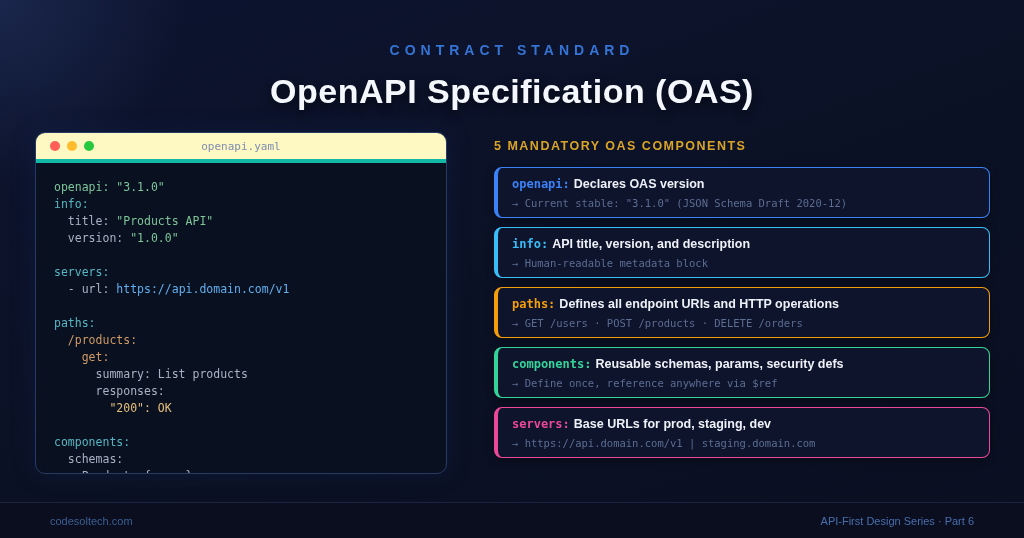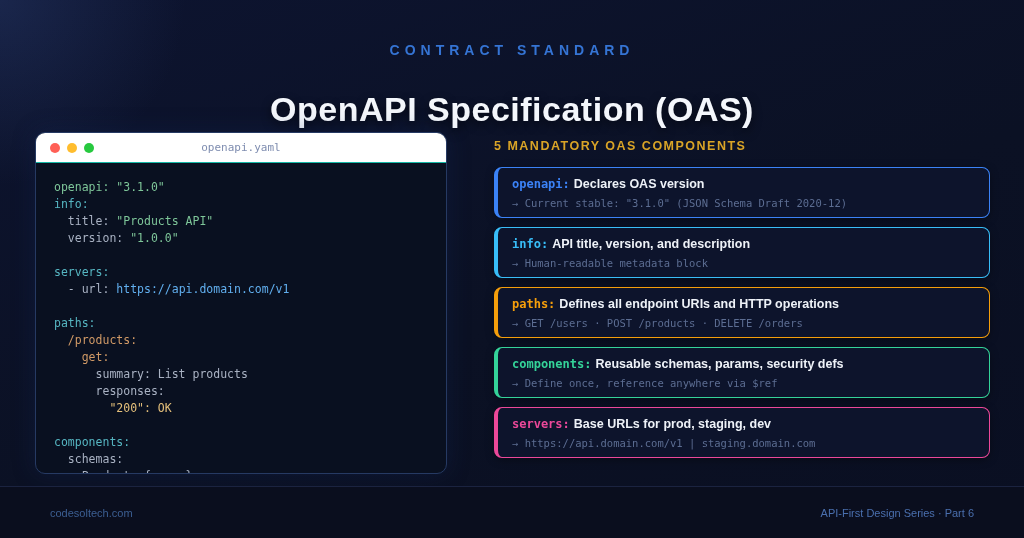--- a/index.html
+++ b/index.html
@@ -16,34 +16,34 @@
       linear-gradient(160deg,#0d1430 0%, #0b1124 55%, #0a0f22 100%);
   }
 
   
   .header { position:absolute; top:42px; left:0; width:100%; text-align:center; }
   .eyebrow {
     font-size:14px; font-weight:700; letter-spacing:5px;
     color:#3574d4;
   }
   .main-title {
-    margin-top:32px; font-size:34px; font-weight:800; letter-spacing:.5px;
+    margin-top:14px; font-size:34px; font-weight:800; letter-spacing:.5px;
     color:#f4f7fc; text-shadow:0 4px 10px rgba(0,0,0,.55);text-align:center;
   }
 
   
   .editor {
     position:absolute; left:35px; top:132px; width:412px; height:342px;
     background:#091020; border:1px solid #263a63; border-radius:10px;
     box-shadow:0 0 22px rgba(20,40,90,.35);
     overflow:hidden;
   }
   .editor-header {
-    position:relative; height:30px; background:#ffffff;
-    border-bottom:1px solid #14b8a6;
+    position:relative; height:30px; background:#fef9c3;
+    border-bottom:4px solid #14b8a6;
     display:flex; align-items:center; padding:0 14px;
   }
   .dots { display:flex; gap:7px; }
   .dot { width:10px; height:10px; border-radius:50%; }
   .dot-red { background:#ff5f56; }
   .dot-yellow { background:#ffbd2e; }
   .dot-green { background:#27c93f; }
   .filename {
     position:absolute; left:0; right:0; text-align:center;
     font-family:"DejaVu Sans Mono", monospace; font-size:11px; color:#7f8db0;
@@ -79,21 +79,21 @@
   .card-title {
     font-size:12.5px; font-weight:600; color:#eef2f8; margin-left:4px;
   }
   .card-sub {
     margin-top:6px; font-family:"DejaVu Sans Mono", monospace;
     font-size:10.5px; color:#5c6d92;
   }
 
   
   .footer {
-    position:absolute; left:0; bottom:0; width:100%; height:52px;
+    position:absolute; left:0; bottom:0; width:100%; height:36px;
     background:#0a0e1e; border-top:1px solid #1b2340;
     display:flex; align-items:center; justify-content:space-between;
     padding:0 50px;
   }
   .footer-left { font-size:11px; color:#3c5f93; }
   .footer-right { font-size:11px; color:#4a6fae; }
 </style>
 </head>
 <body>
 

